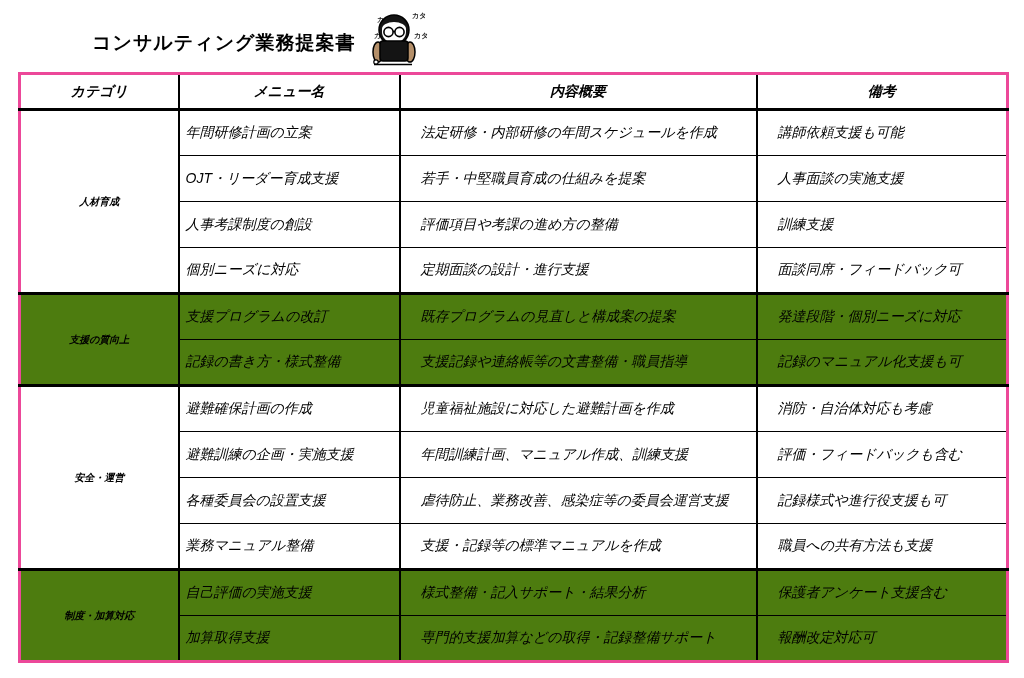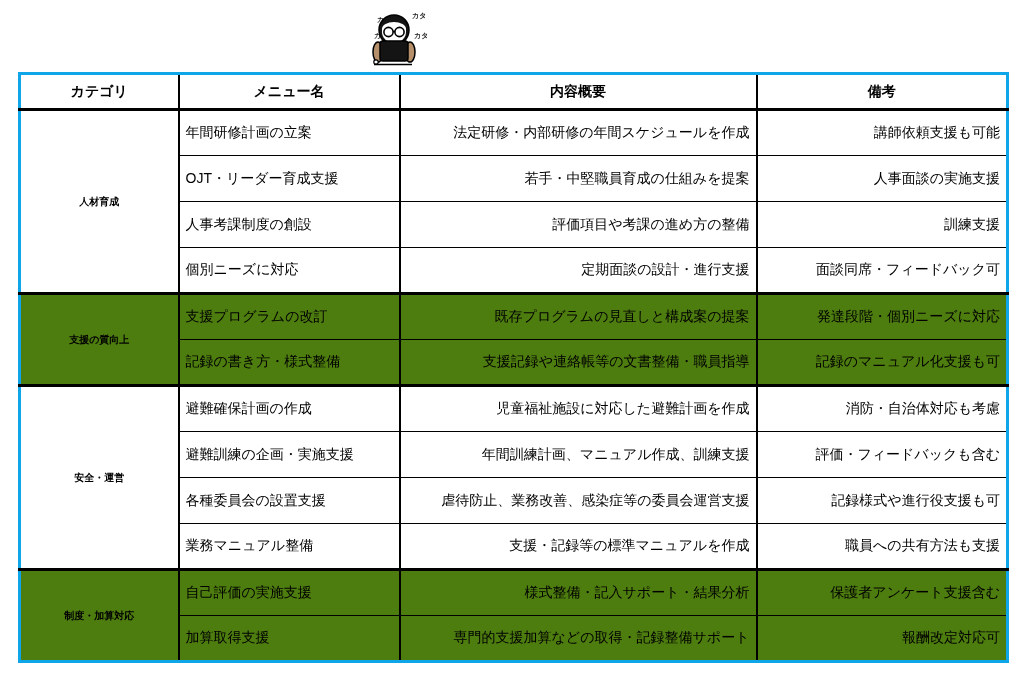--- a/index.html
+++ b/index.html
@@ -30,22 +30,23 @@
     width: 72px;
     height: 60px;
   }
   table.proposal {
     position: absolute;
     left: 18px;
     top: 72px;
     width: 988px;
     border-collapse: collapse;
     table-layout: fixed;
-    border: 3px solid #0ea5e9;
+    border: 3px solid #ec4899;
     background: #fff;
+    font-style: italic;
   }
   col.c-cat  { width: 159px; }
   col.c-menu { width: 221px; }
   col.c-sum  { width: 357px; }
   col.c-note { width: 251px; }
   th {
     height: 36px;
     font-size: 14px;
     font-weight: bold;
     text-align: center;
@@ -64,29 +65,30 @@
     vertical-align: middle;
     background: #fff;
   }
   tr.group-start td { border-top: 3px solid #000; }
   td.cat {
     text-align: center;
     font-weight: bold;
     font-size: 10px;
   }
   td.menu { }
-  td.summary, td.note { text-align: right; padding-left: 9px; }
+  td.summary, td.note { text-align: left; padding-left: 20px; }
   tbody.shaded td { background: #4d7c0f; }
   .m-mark { font-size: 7px; font-weight: bold; fill: #222; font-family: "Liberation Sans","DejaVu Sans",sans-serif; }
 </style>
 </head>
 <body>
 
 <div class="page">
 
+  <h1 class="title">コンサルティング業務提案書</h1>
 
   <svg class="mascot" viewBox="0 0 72 60" aria-hidden="true">
     <text class="m-mark" x="21" y="14">カタ</text>
     <text class="m-mark" x="56" y="10">カタ</text>
     <text class="m-mark" x="18" y="30">カタ</text>
     <text class="m-mark" x="58" y="30">カタ</text>
 
     <circle cx="38" cy="22" r="15" fill="#141414" stroke="#000" stroke-width="1.5"></circle>
 
     <path d="M26 24 a12 11 0 0 0 24 0 v-3 a12 7 0 0 0 -24 0 z" fill="#ffffff"></path>

